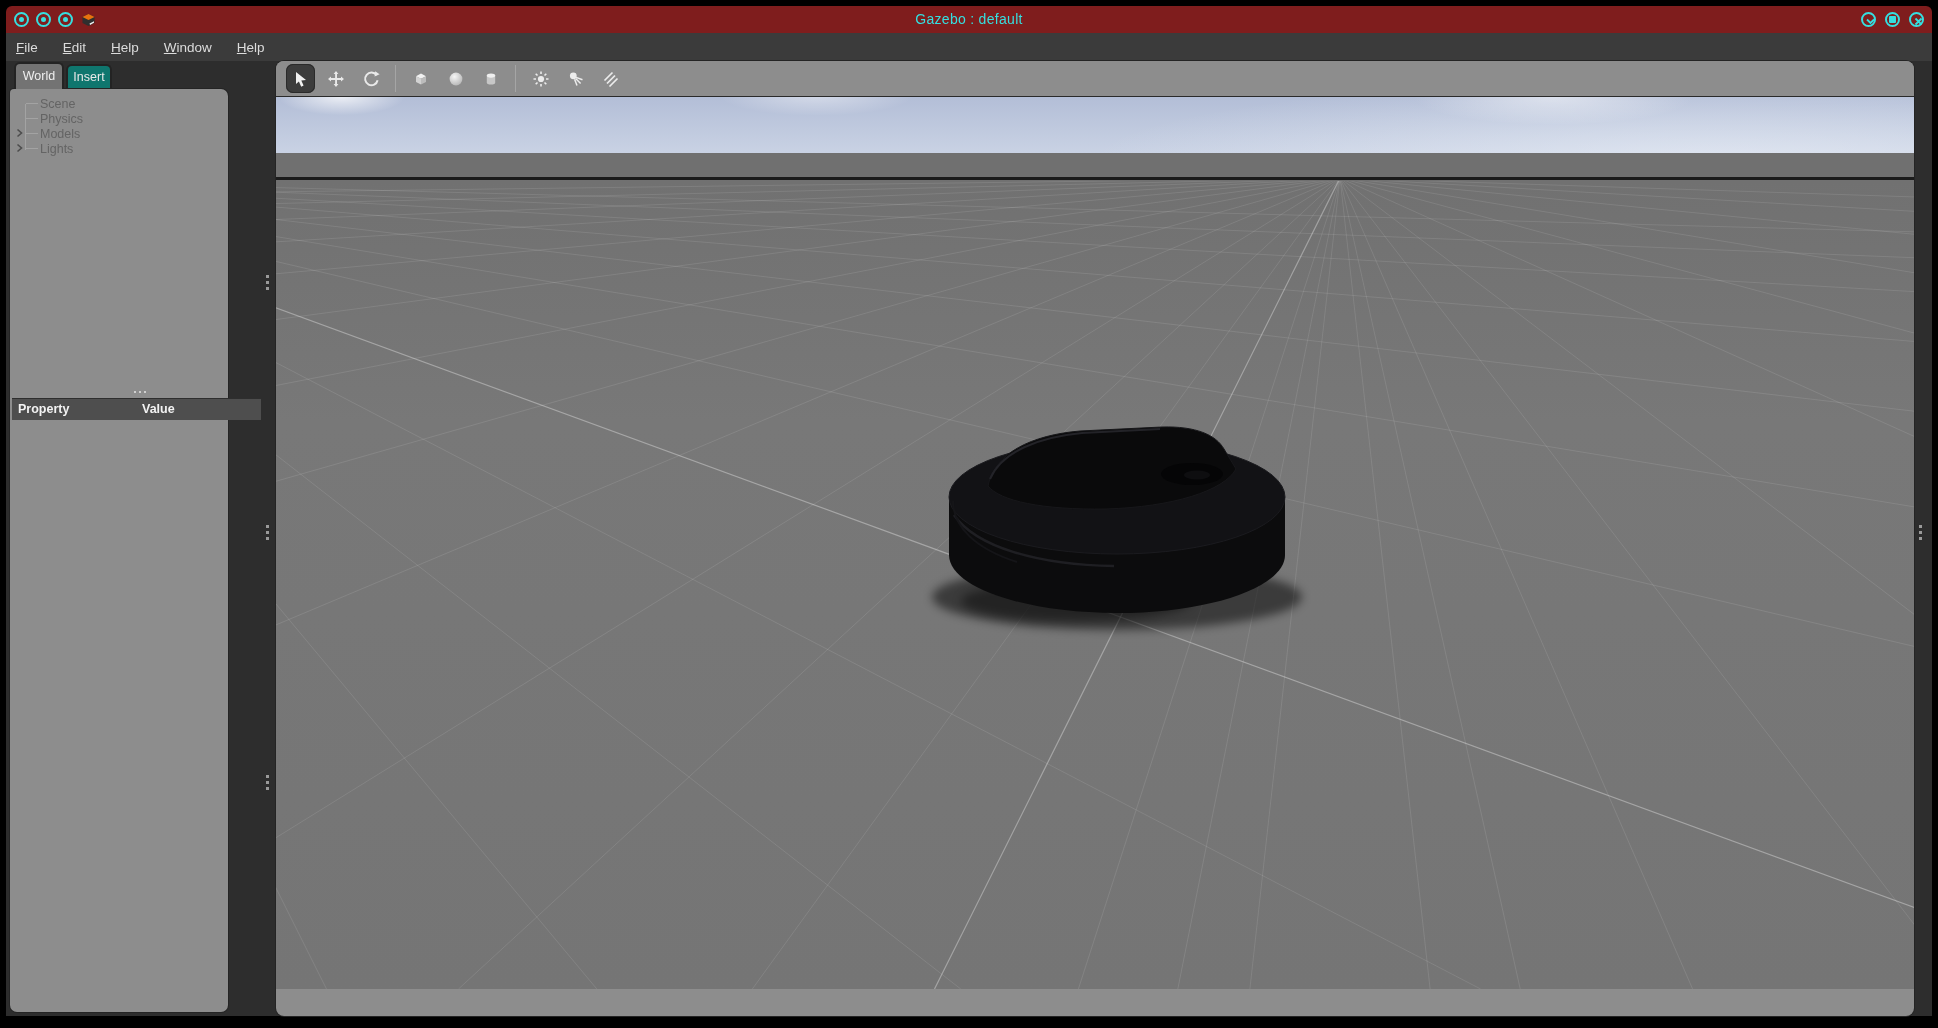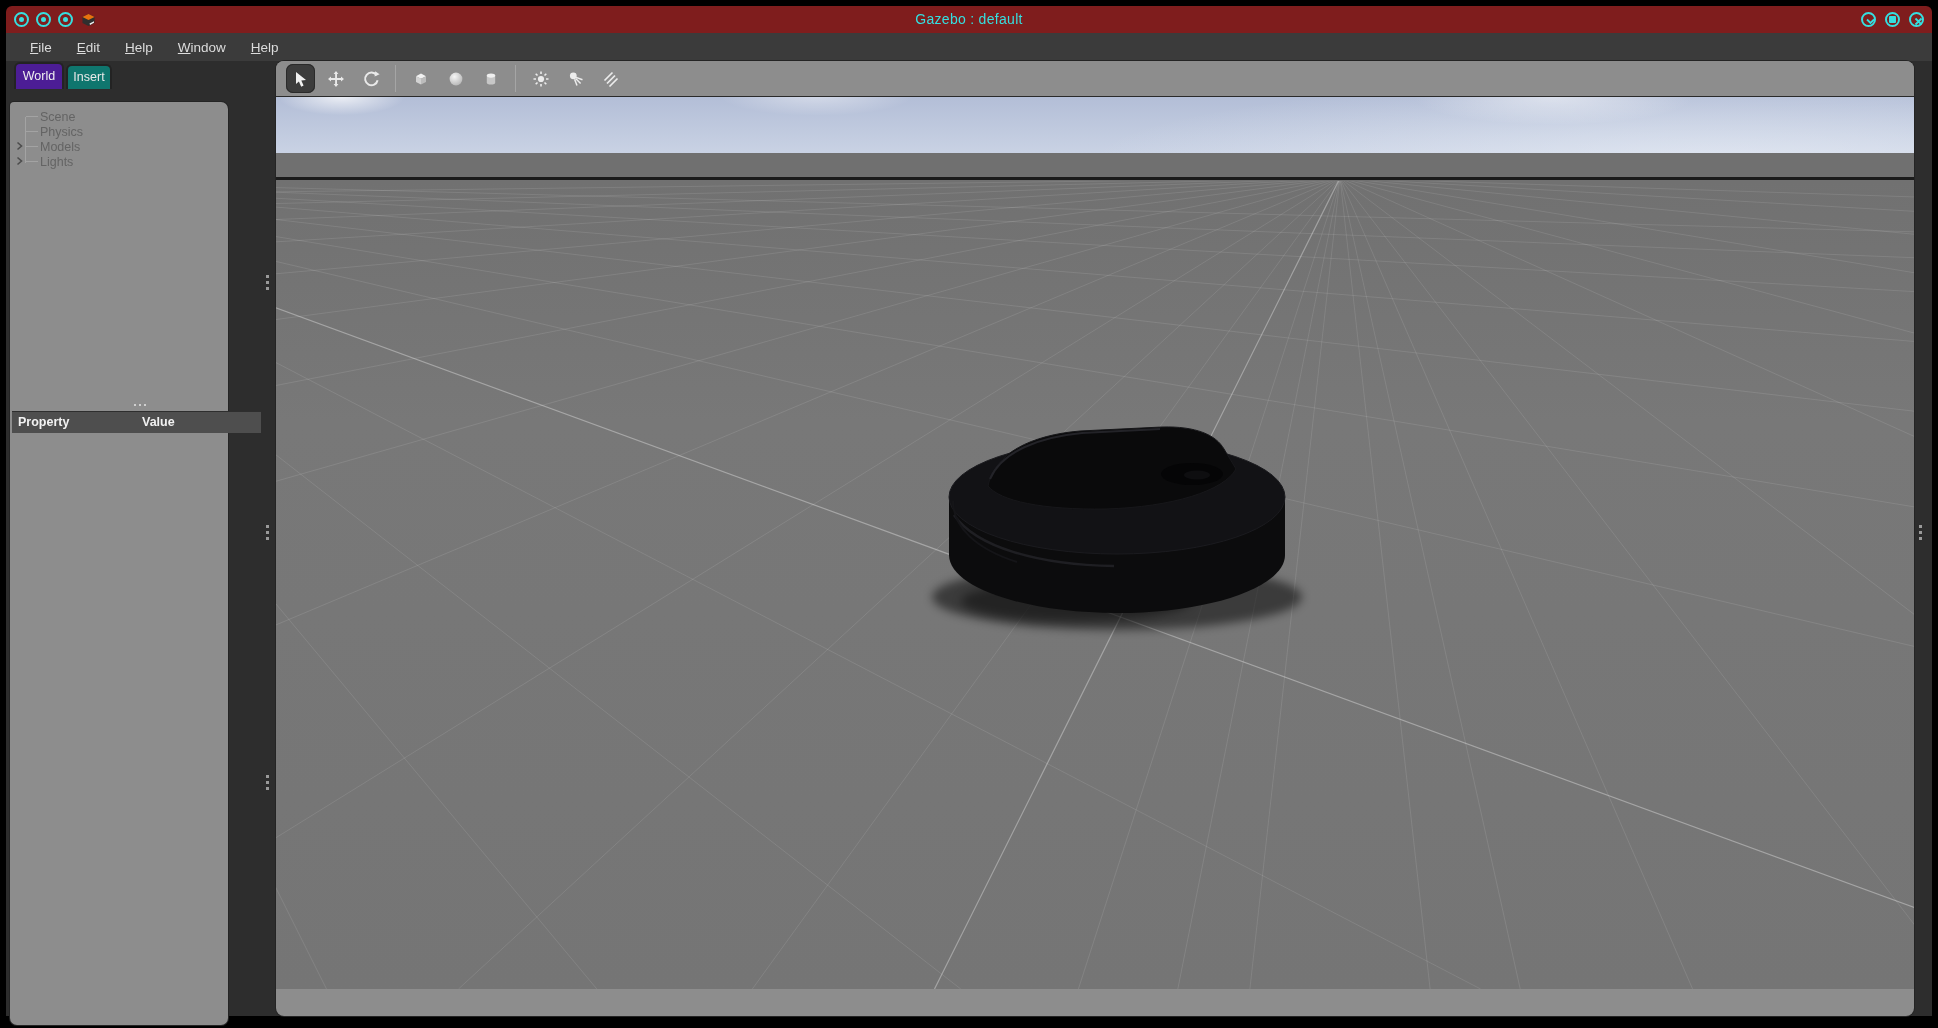--- a/index.html
+++ b/index.html
@@ -18,37 +18,37 @@
   .ring .dot { position:absolute; left:50%; top:50%; width:5px; height:5px; margin:-2.5px 0 0 -2.5px;
                background:#35dfe0; border-radius:50%; }
   .ring .sq { position:absolute; left:50%; top:50%; width:7px; height:7px; margin:-3.5px 0 0 -3.5px;
               background:#35dfe0; border-radius:1px; }
   .ring svg { position:absolute; left:0; top:0; }
   #tb-title { position:absolute; left:0; right:0; top:0; height:27px; line-height:27px;
               text-align:center; color:#35dfe0; font-size:14px; letter-spacing:.3px; }
 
   
   #menubar { left:6px; top:33px; width:1926px; height:28px; background:#3b3b3b;
-             display:flex; align-items:center; gap:25px; padding-left:24px; }
+             display:flex; align-items:center; gap:25px; padding-left:10px; }
   .menu-item { display:inline-block; color:#dcdcdc; font-size:13.5px; cursor:default; }
   .menu-item::first-letter { text-decoration:underline; }
 
   
   #main { left:6px; top:61px; width:1926px; height:955px; background:#2d2d2d; }
 
   
   .tab { position:absolute; text-align:center; font-size:12.5px; color:#e8e8e8;
          border:2px solid #232323; border-bottom:none; border-radius:6px 6px 0 0; }
   #tab-world { left:14px; top:62px; width:50px; height:27px; line-height:24px;
-               background:#4c1d95; color:#efefef; z-index:3; }
+               background:#737373; color:#efefef; z-index:3; }
   #tab-insert { left:66px; top:64px; width:46px; height:25px; line-height:22px;
                 background:#0f766e; }
 
   
-  #left-panel { left:10px; top:102px; width:218px; height:923px; background:#8d8d8d;
+  #left-panel { left:10px; top:89px; width:218px; height:923px; background:#8d8d8d;
                 border-radius:4px 7px 7px 7px; box-shadow:0 0 0 1px #242424; }
   .tree-guide { position:absolute; left:15px; top:15px; height:46px; border-left:1px solid #a3a3a3; }
   .tree-row { position:absolute; left:0; height:15px; display:flex; align-items:center; }
   .tree-tick { position:absolute; left:16px; width:12px; border-top:1px solid #a3a3a3; }
   .tree-label { position:absolute; left:30px; font-size:12.5px; color:#646464; white-space:nowrap; }
   .tree-arrow { position:absolute; left:5px; top:2px; }
   .hsplit-dots { position:absolute; left:124px; top:302px; display:flex; gap:3px; }
   .hsplit-dots i { width:2px; height:2px; background:#cfcfcf; }
   #prop-header { position:absolute; left:2px; top:309px; width:249px; height:22px;
                  background:#4e4e4e; border-top:1px solid #2e2e2e; }

